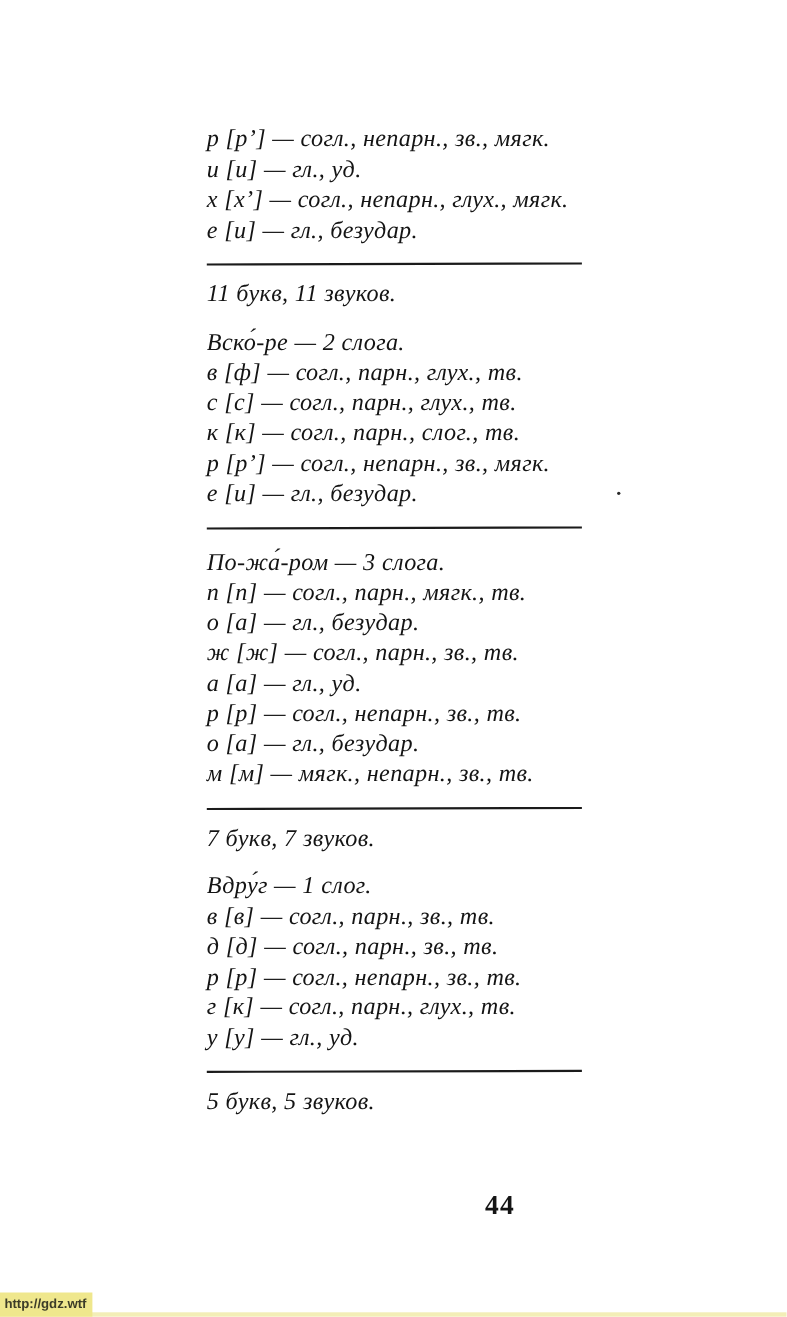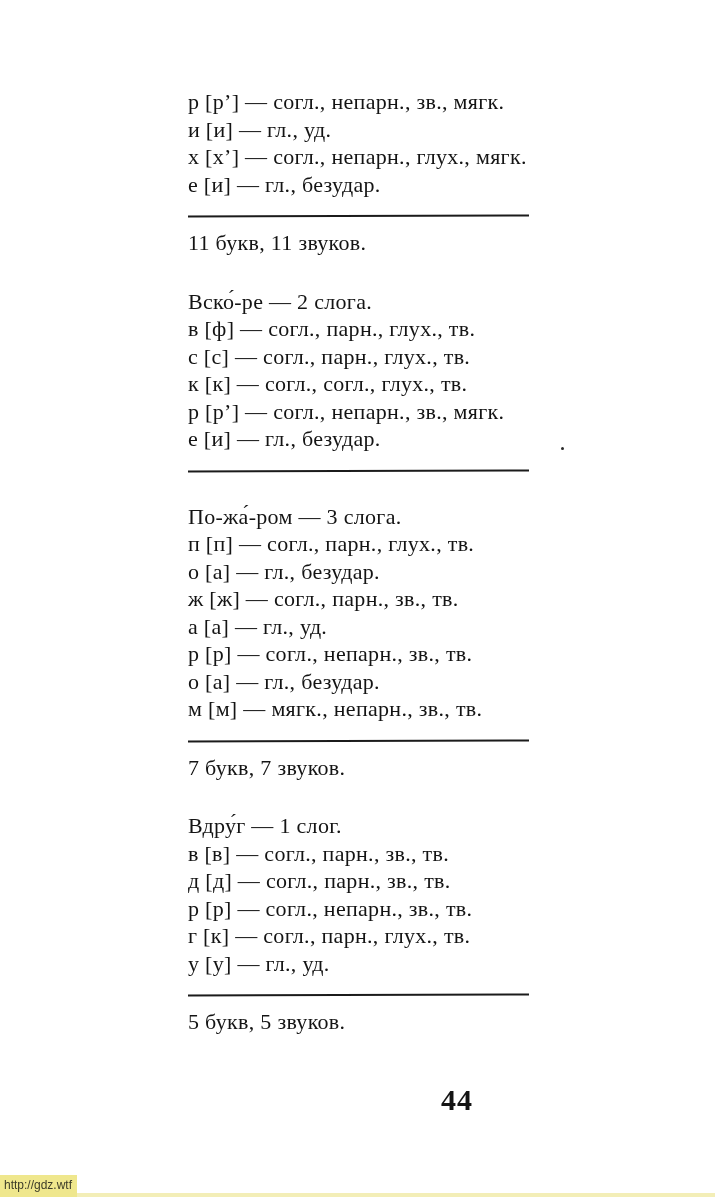--- a/index.html
+++ b/index.html
@@ -6,42 +6,42 @@
   body {
     width: 715px; height: 1197px;
     background: #ffffff;
     font-family: "Liberation Serif", "DejaVu Serif", serif;
     color: #141414;
     position: relative;
     overflow: hidden;
   }
   .page { position: relative; width: 715px; height: 1197px; }
 
-  .content { padding: 88px 0 0 188px; }
+  .content { padding: 112px 0 0 188px; font-style: italic; }
 
   .ln {
     font-size: 22px;
     line-height: 27.5px;
     white-space: pre;
     letter-spacing: 0.3px;
   }
-  .word { margin-top: 31px; }
+  .word { margin-top: 16px; }
 
   .rule {
     border: 0;
     border-top: 2.5px solid #1b1b1b;
     width: 341px;
     margin: 17px 0 12px 0;
     transform: rotate(-0.15deg);
   }
 
   .page-number {
     position: absolute;
     left: 441px; top: 1083px;
-    font-size: 30px;
+    font-size: 25px;
     font-weight: bold;
     letter-spacing: 1px;
   }
 
   .speck {
     position: absolute;
     left: 561px; top: 447px;
     width: 3px; height: 3px;
     background: #2a2a2a;
     border-radius: 50%;
@@ -57,20 +57,21 @@
   .watermark {
     position: absolute;
     left: 0; bottom: 0;
     background: #efe78d;
     color: #3c3c28;
     font-family: "Liberation Sans", "DejaVu Sans", sans-serif;
     font-size: 12px;
     line-height: 15px;
     padding: 3px 5px 4px 4px;
     text-decoration: none;
+    font-weight: bold;
   }
 </style>
 </head>
 <body>
 
 <div class="page">
   <main class="content">
 
     <section>
       <div class="ln">р [р’] — согл., непарн., зв., мягк.</div>
@@ -78,29 +79,29 @@
       <div class="ln">х [х’] — согл., непарн., глух., мягк.</div>
       <div class="ln">е [и] — гл., безудар.</div>
       <hr class="rule">
       <div class="ln">11 букв, 11 звуков.</div>
     </section>
 
     <section>
       <div class="ln word">Вско́-ре — 2 слога.</div>
       <div class="ln">в [ф] — согл., парн., глух., тв.</div>
       <div class="ln">с [с] — согл., парн., глух., тв.</div>
-      <div class="ln">к [к] — согл., согл., глух., тв.</div>
+      <div class="ln">к [к] — согл., парн., слог., тв.</div>
       <div class="ln">р [р’] — согл., непарн., зв., мягк.</div>
       <div class="ln">е [и] — гл., безудар.</div>
       <hr class="rule">
     </section>
 
     <section>
       <div class="ln word">По-жа́-ром — 3 слога.</div>
-      <div class="ln">п [п] — согл., парн., глух., тв.</div>
+      <div class="ln">п [п] — согл., парн., мягк., тв.</div>
       <div class="ln">о [а] — гл., безудар.</div>
       <div class="ln">ж [ж] — согл., парн., зв., тв.</div>
       <div class="ln">а [а] — гл., уд.</div>
       <div class="ln">р [р] — согл., непарн., зв., тв.</div>
       <div class="ln">о [а] — гл., безудар.</div>
       <div class="ln">м [м] — мягк., непарн., зв., тв.</div>
       <hr class="rule">
       <div class="ln">7 букв, 7 звуков.</div>
     </section>
 

